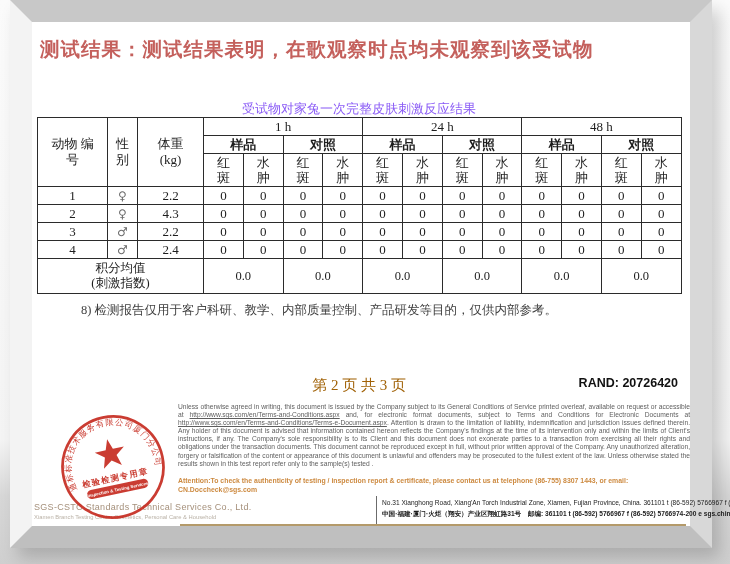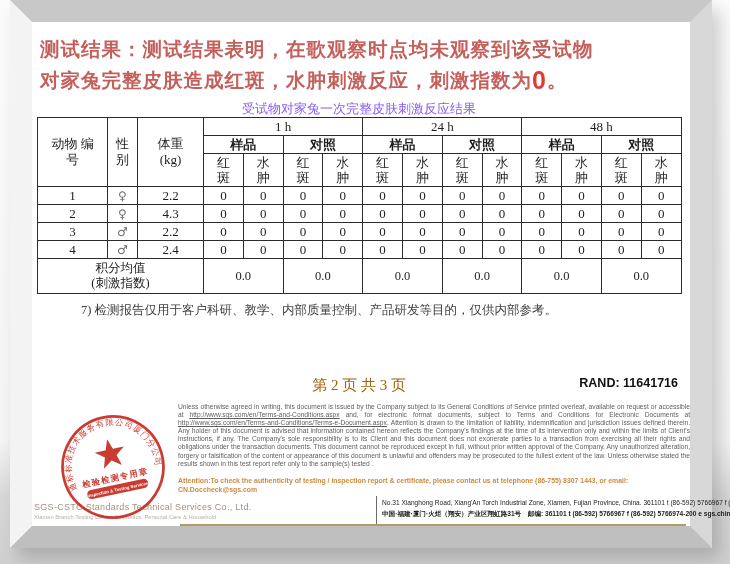--- a/index.html
+++ b/index.html
@@ -73,21 +73,20 @@
 </style>
 </head>
 <body>
 
 <div class="scene">
   <div class="frame">
     <div class="doc">
 
       <div class="result" style="color:#c4605c;">
         <div>测试结果：测试结果表明，在歌观察时点均未观察到该受试物</div>
-        <div><span>对家兔完整皮肤造成红斑，水肿刺激反应，刺激指数为</span><span class="idx" style="color:#e03c36;">0</span><span>。</span></div>
       </div>
 
       <div class="tbl-title">受试物对家兔一次完整皮肤刺激反应结果</div>
 
       <table class="results">
         <colgroup>
           <col style="width:70px">
             <col style="width:30px">
             <col style="width:66px">
           <col span="12" style="width:39.8px">
@@ -217,25 +216,25 @@
           <td colspan="2">0.0</td>
           <td colspan="2">0.0</td>
           <td colspan="2">0.0</td>
           <td colspan="2">0.0</td>
           <td colspan="2">0.0</td>
         </tr>
       </tbody>
         </table>
 
       <div class="notes">
-        <div class="l2">7) 检测报告仅用于客户科研、教学、内部质量控制、产品研发等目的，仅供内部参考。</div>
+        <div class="l2">8) 检测报告仅用于客户科研、教学、内部质量控制、产品研发等目的，仅供内部参考。</div>
       </div>
 
       <div class="pageline">第 2 页 共 3 页</div>
-      <div class="rand"><span>RAND:</span> <span>11641716</span></div>
+      <div class="rand"><span>RAND:</span> <span>20726420</span></div>
 
       <div class="disclaimer"><span>Unless otherwise agreed in writing, this document is issued by the Company subject to its General Conditions of Service printed overleaf, available on request or accessible at </span><span class="u">http://www.sgs.com/en/Terms-and-Conditions.aspx</span><span> and, for electronic format documents, subject to Terms and Conditions for Electronic Documents at </span><span class="u">http://www.sgs.com/en/Terms-and-Conditions/Terms-e-Document.aspx</span><span>. Attention is drawn to the limitation of liability, indemnification and jurisdiction issues defined therein. Any holder of this document is advised that information contained hereon reflects the Company's findings at the time of its intervention only and within the limits of Client's instructions, if any. The Company's sole responsibility is to its Client and this document does not exonerate parties to a transaction from exercising all their rights and obligations under the transaction documents. This document cannot be reproduced except in full, without prior written approval of the Company. Any unauthorized alteration, forgery or falsification of the content or appearance of this document is unlawful and offenders may be prosecuted to the fullest extent of the law. Unless otherwise stated the results shown in this test report refer only to the sample(s) tested .</span></div>
 
       <div class="attention" style="color:#cd8a40;">Attention:To check the authenticity of testing / inspection report &amp; certificate, please contact us at telephone (86-755) 8307 1443, or email: CN.Doccheck@sgs.com</div>
 
       <div class="company">
         <div class="c1">SGS-CSTC Standards Technical Services Co., Ltd.</div>
         <div class="c2">Xiamen Branch Testing Center Cosmetics, Personal Care &amp; Household</div>
       </div>
       <div class="vline"></div>

